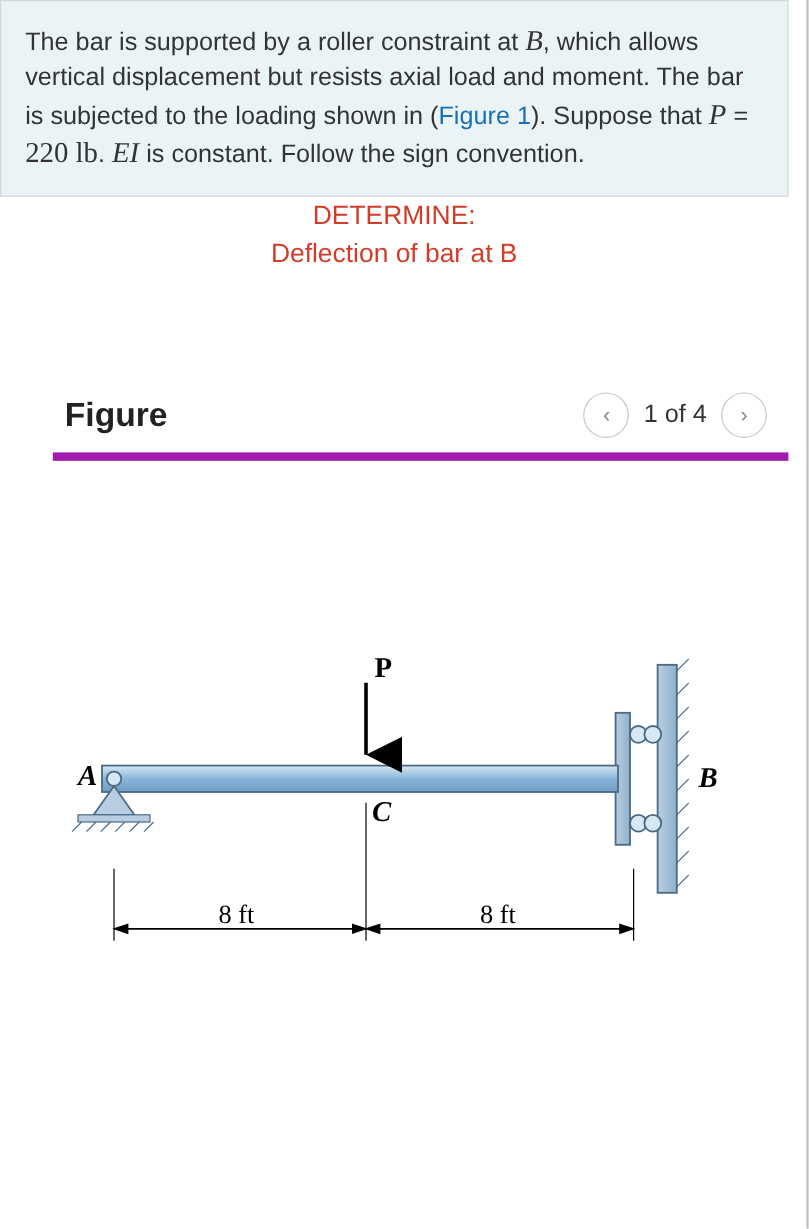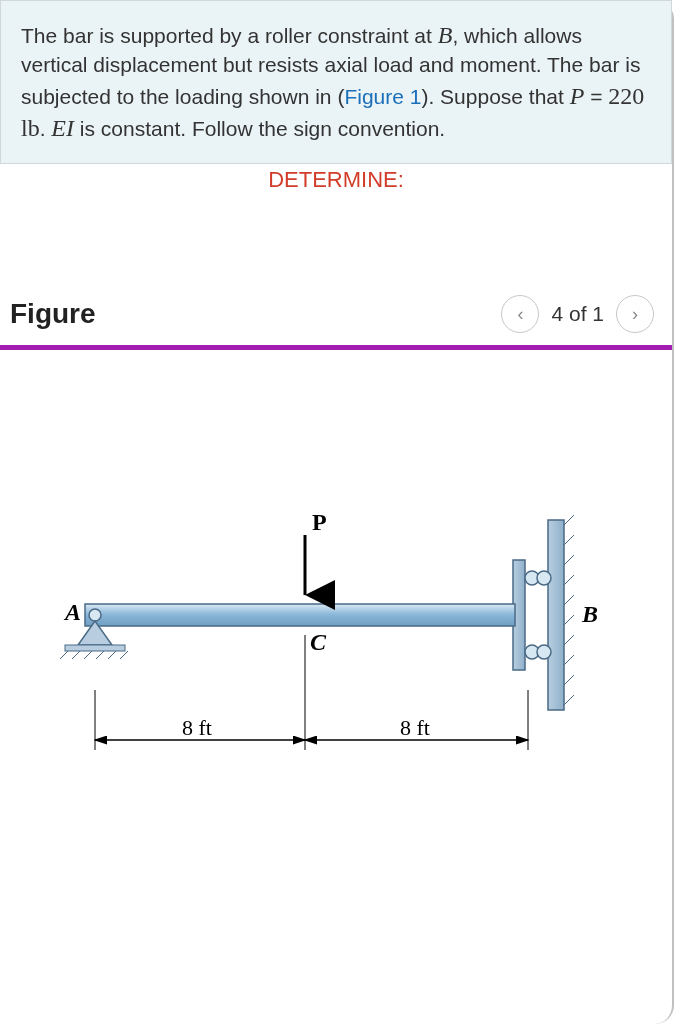--- a/index.html
+++ b/index.html
@@ -10,22 +10,21 @@
     body {
       font-family: Arial, Helvetica, sans-serif;
       background: #ffffff;
       width: 674px;
       height: 1024px;
       position: relative;
     }
     .container {
       border-right: 2px solid #c0c0c0;
       height: 100%;
-      padding-right: 0;
-      border-radius: 19px;
+      padding-right: 15px;
     }
     .problem-box {
       background: #eaf3f6;
       border: 1px solid #d0d8dc;
       padding: 18px 20px;
       margin: 0 0 0 0;
       font-size: 21px;
       line-height: 1.35;
       color: #333;
     }
@@ -42,21 +41,22 @@
       color: #d23c2a;
       font-size: 22px;
       line-height: 1.45;
     }
     .figure-header {
       display: flex;
       align-items: center;
       justify-content: space-between;
       padding: 0 18px 12px 10px;
       margin-top: 100px;
-      border-bottom: 5px solid #a21caf;
+      border-bottom: 7px solid #a21caf;
+      margin-left: 44px;
     }
     .figure-title {
       font-size: 28px;
       font-weight: bold;
       color: #222;
     }
     .pager {
       display: flex;
       align-items: center;
       gap: 12px;
@@ -96,29 +96,30 @@
 <body>
 
 <div class="container">
 
   <div class="problem-box">
     <span>The bar is supported by a roller constraint at </span><span class="italic-var">B</span><span>, which allows vertical displacement but resists axial load and moment. The bar is subjected to the loading shown in (</span><span class="figlink">Figure 1</span><span>). Suppose that </span><span class="italic-var">P</span><span> = </span><span style="font-family:'Times New Roman',serif;font-size:24px;">220 lb</span><span>. </span><span class="italic-var">EI</span><span> is constant. Follow the sign convention.</span>
   </div>
 
   <div class="determine-block">
     <div>DETERMINE:</div>
+    <div>Deflection of bar at B</div>
   </div>
 
   <div class="figure-header">
     <div class="figure-title">Figure</div>
     <div class="pager">
       <div class="pager-btn">
         <span>‹</span>
       </div>
-      <div class="pager-text">4 of 1</div>
+      <div class="pager-text">1 of 4</div>
       <div class="pager-btn">
         <span>›</span>
       </div>
     </div>
   </div>
 
   <div class="figure-area">
     <svg class="figure-svg" viewBox="0 0 590 320">
       <defs>
         <linearGradient id="beamGrad" x1="0" y1="0" x2="0" y2="1">

